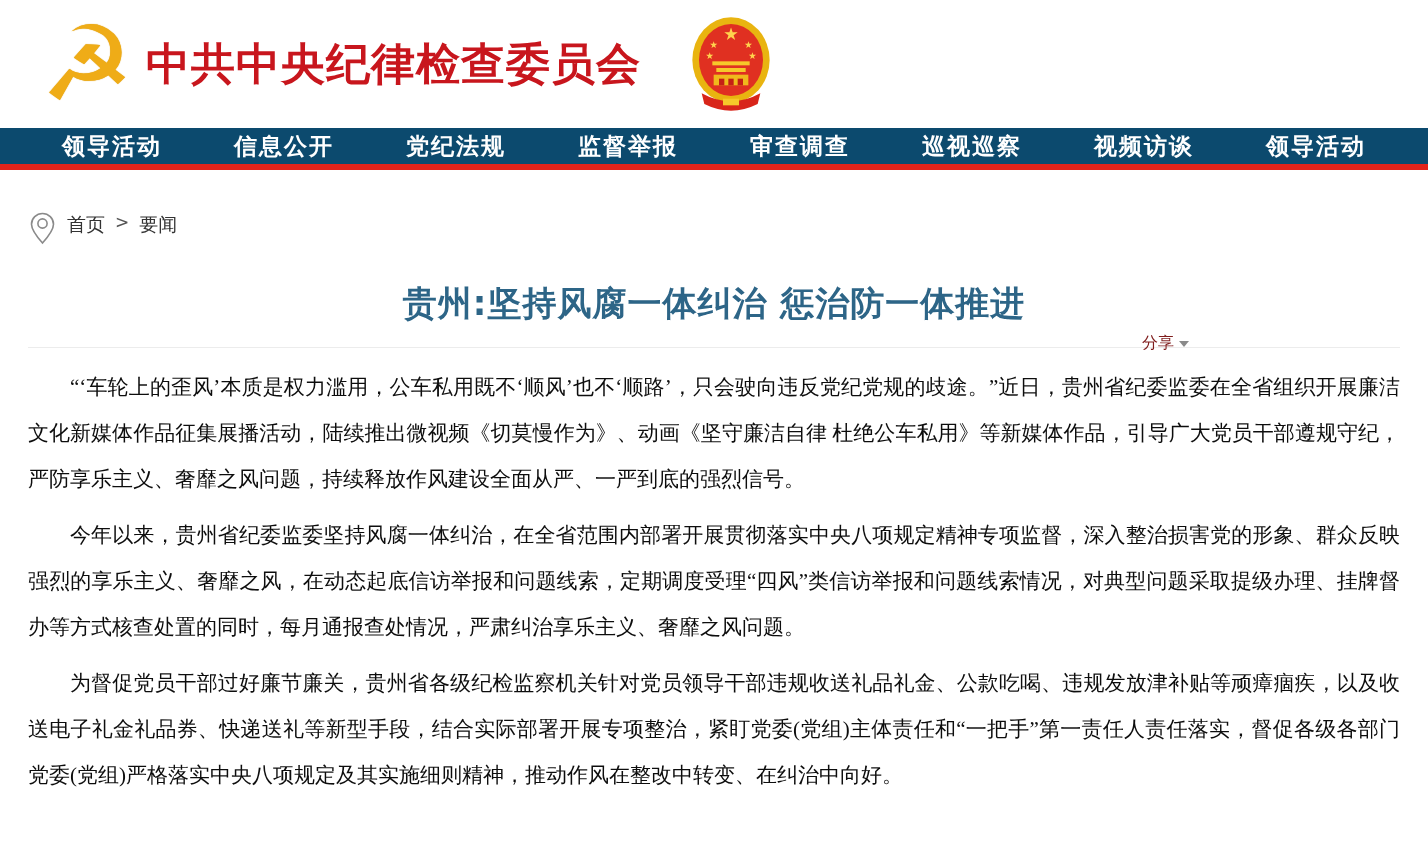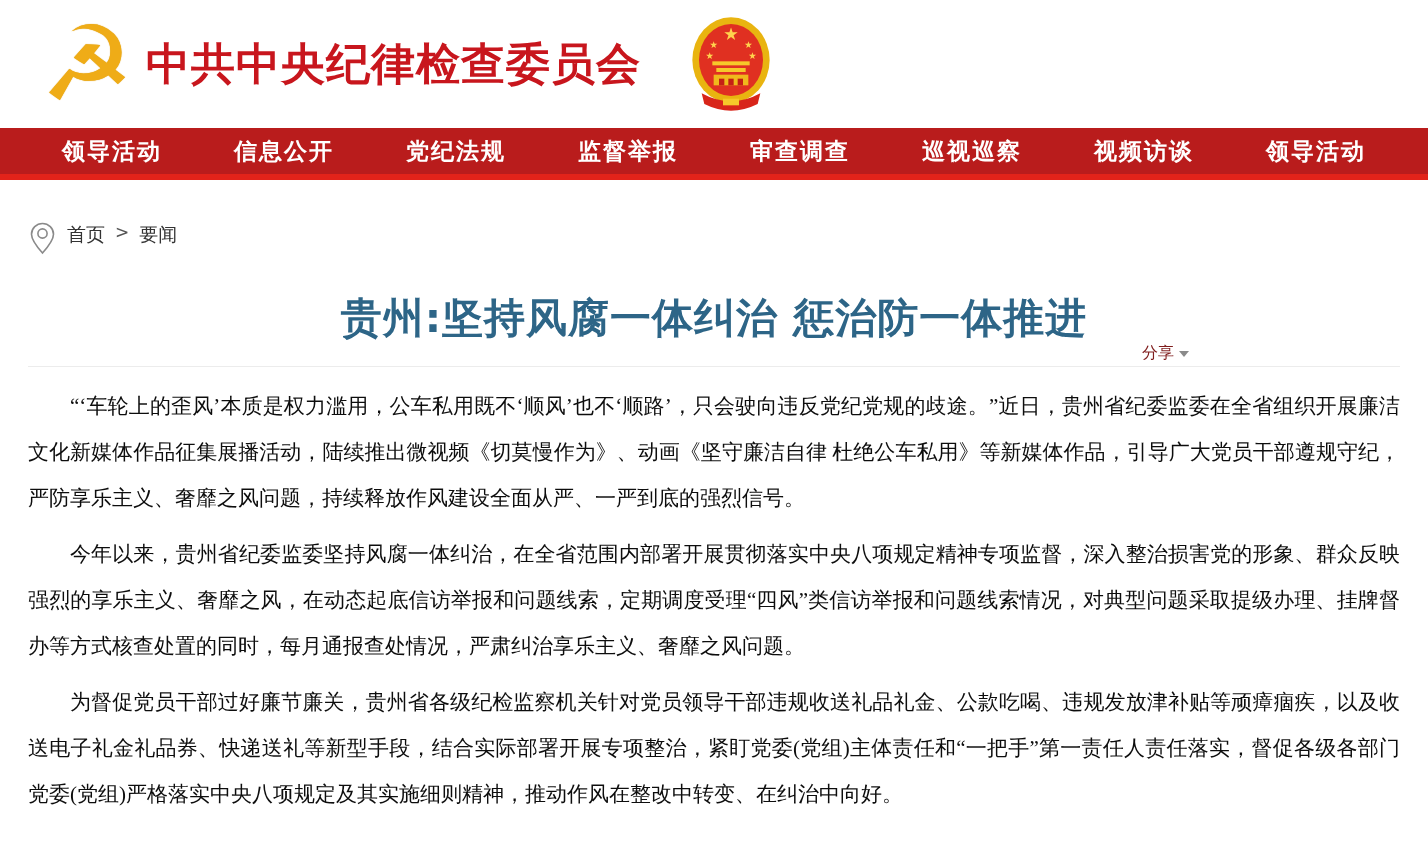--- a/index.html
+++ b/index.html
@@ -34,22 +34,22 @@
     font-size: 44px;
     font-weight: bold;
     color: #c8161d;
     letter-spacing: 1px;
     white-space: nowrap;
   }
   .national-emblem { margin: 0 18px 0 10px; display: block; }
 
   
   .navbar {
-    height: 46px;
-    background: #b91c1c;
+    height: 36px;
+    background: #0c4a6e;
     display: flex;
     align-items: center;
     justify-content: space-between;
     padding: 11px 62px;
   }
   .nav-item {
     color: #ffffff;
     font-size: 23px;
     font-weight: bold;
     letter-spacing: 2px;
@@ -66,21 +66,21 @@
     color: #333;
   }
   .breadcrumb .pin { margin-right: 12px; display: block; }
   .crumb { cursor: pointer; }
   .crumb-sep { margin: 0 10px; color: #555; font-size: 17px; }
 
   
   .article-head { width: 1060px; margin: 36px auto 0; position: relative; }
   .article-title {
     text-align: center;
-    font-size: 41px;
+    font-size: 34px;
     font-weight: bold;
     color: #2d6587;
     letter-spacing: 1px;
   }
   .article-meta {
     margin-top: 22px;
     text-align: center;
     font-size: 18px;
     color: #222;
   }

